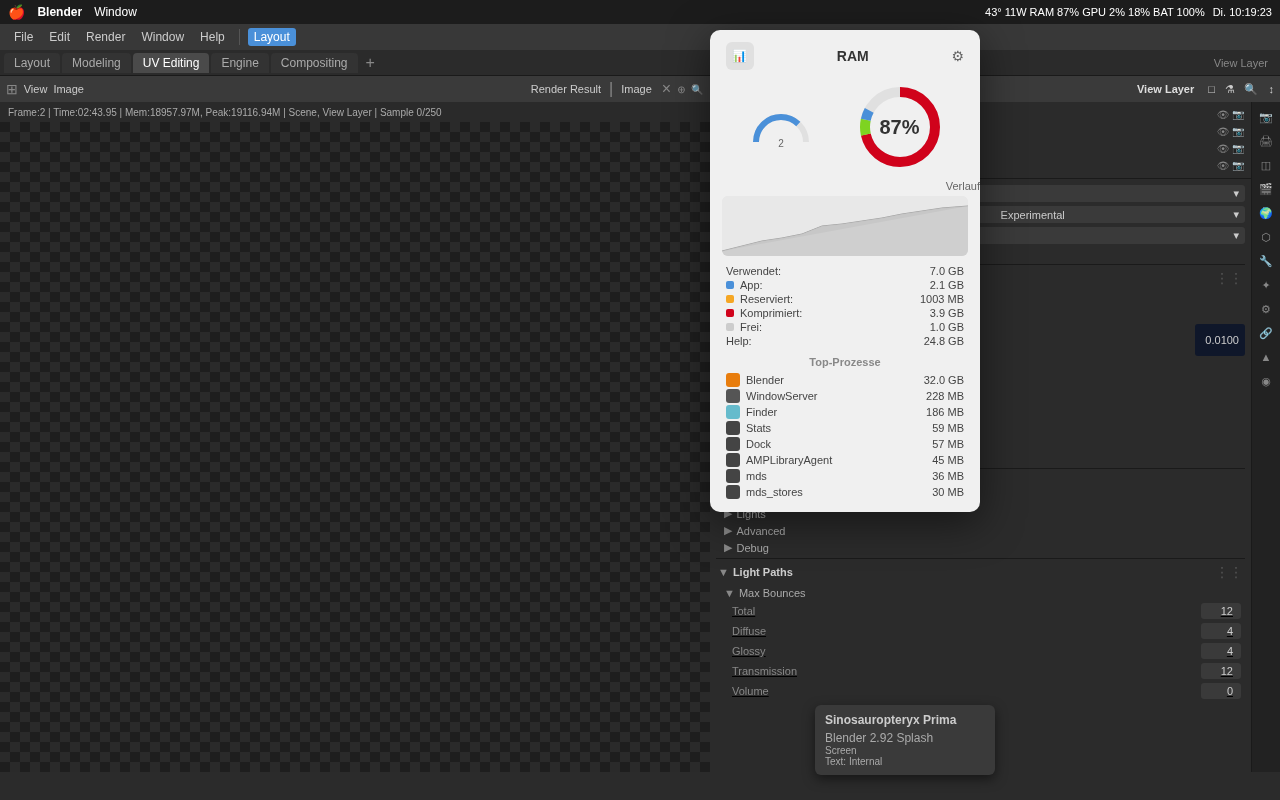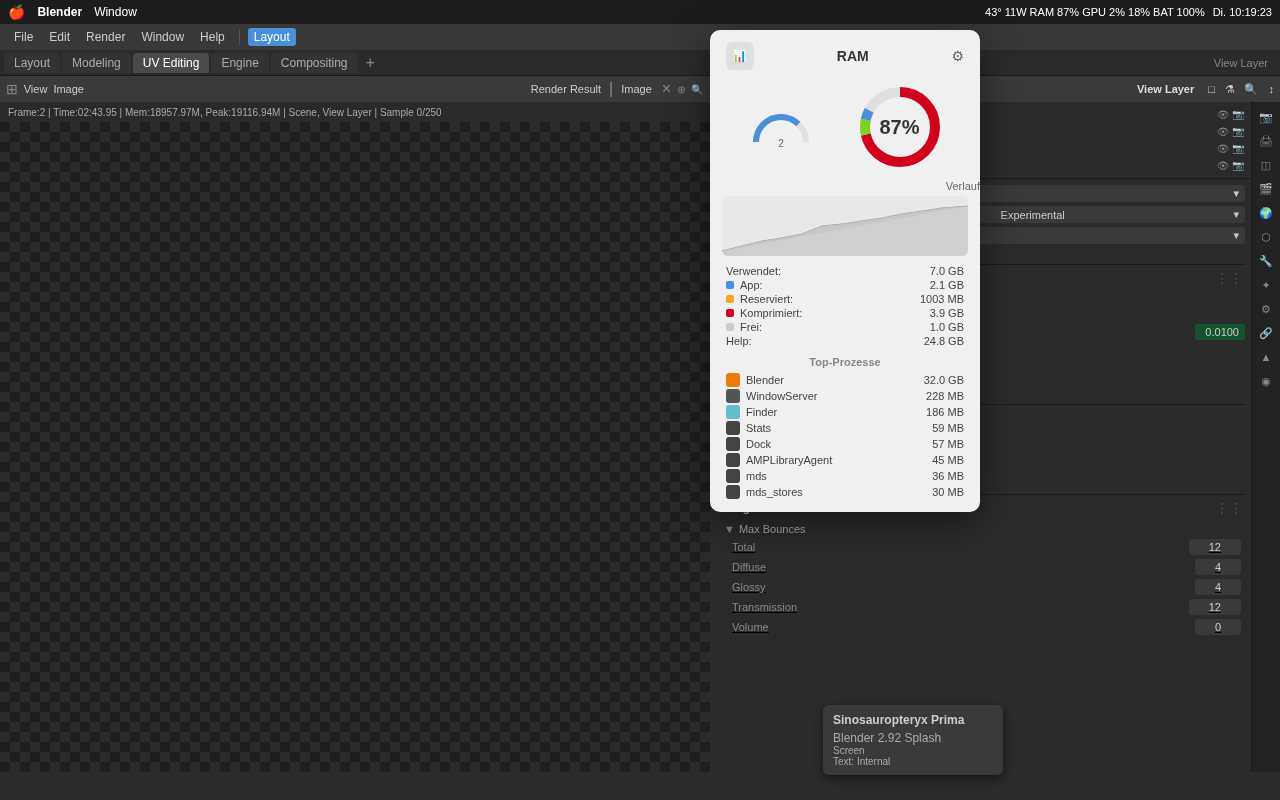--- a/index.html
+++ b/index.html
@@ -423,23 +423,23 @@
       display: flex;
       align-items: center;
       gap: 4px;
       padding: 2px 8px;
       font-size: 11px;
       color: #aaa;
       cursor: pointer;
     }
 
     .num-field {
-      background: #14532d;
+      background: #0f172a;
       border-radius: 3px;
-      padding: 2px 6px;
+      padding: 10px 6px;
       color: #ccc;
       font-size: 11px;
       text-align: right;
       min-width: 50px;
     }
 
     .cb-row {
       display: flex;
       align-items: center;
       gap: 4px;
@@ -459,21 +459,21 @@
       padding: 2px 4px;
     }
     .bounce-label {
       color: #888;
       font-size: 11px;
       flex: 1;
     }
     .bounce-val {
       background: #3a3a3a;
       border-radius: 3px;
-      padding: 2px 20px;
+      padding: 2px 8px;
       color: #ccc;
       font-size: 11px;
       min-width: 40px;
       text-align: right;
       margin-left: 34px;
     }
   </style>
 </head>
 <body>
 
@@ -889,18 +889,18 @@
     <div class="process-row">
       <div class="detail-left">
         <div class="proc-icon proc-mds"></div>
         <span>mds_stores</span>
       </div>
       <span>30 MB</span>
     </div>
   </div>
 </div>
 
-<div style="position:absolute;bottom:25px;right:277px;background:#3a3a3a;border-radius:6px;padding:8px 10px;min-width:180px;max-width:220px;box-shadow:0 4px 12px rgba(0,0,0,0.5);z-index:150;">
+<div style="position:absolute;bottom:25px;right:285px;background:#3a3a3a;border-radius:6px;padding:8px 10px;min-width:180px;max-width:220px;box-shadow:0 4px 12px rgba(0,0,0,0.5);z-index:150;">
   <div style="font-size:12px;font-weight:bold;color:#ccc;margin-bottom:4px;">Sinosauropteryx Prima</div>
   <div style="font-size:12px;color:#aaa;">Blender 2.92 Splash</div>
   <div style="font-size:10px;color:#aaa;">Screen</div>
   <div style="font-size:10px;color:#aaa;">Text: Internal</div>
 </div>
 
 </body></html>

